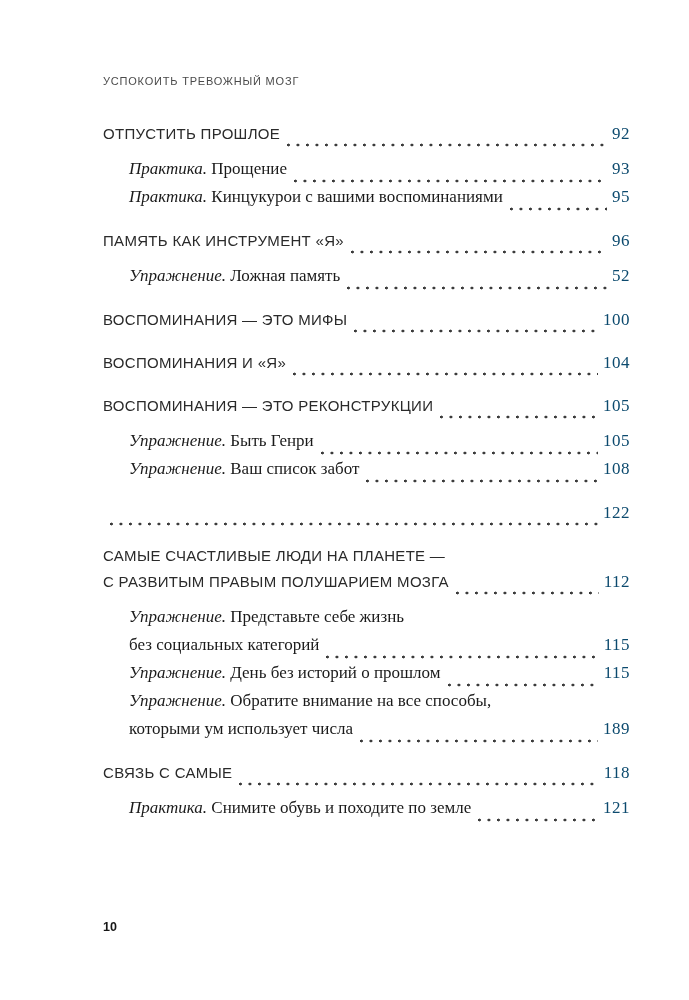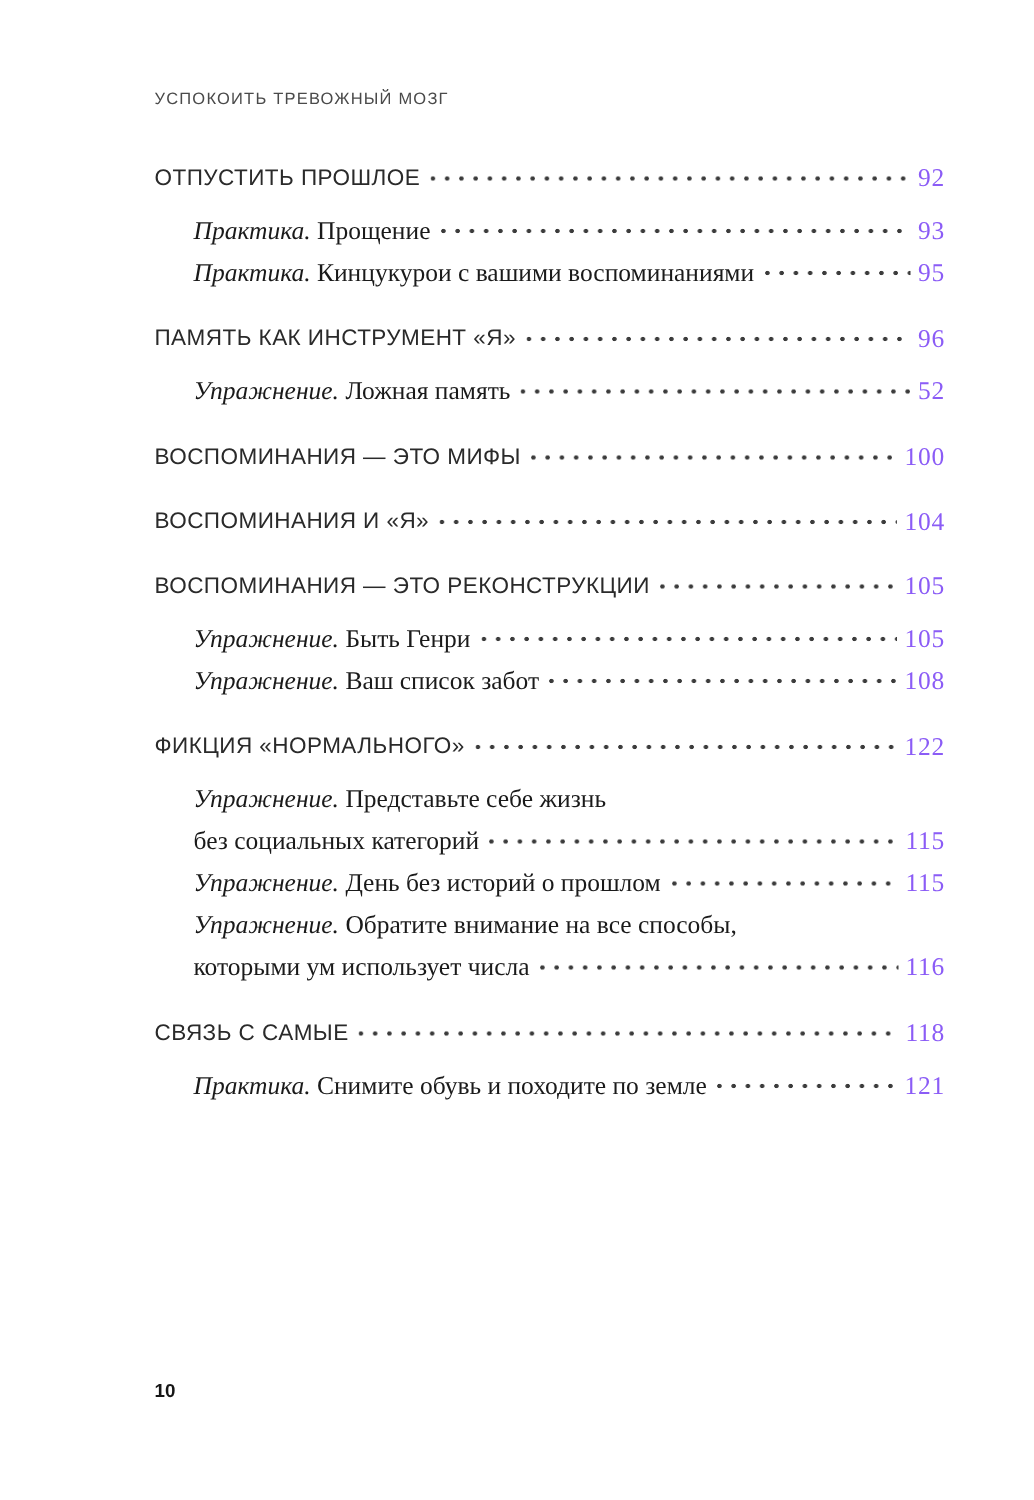--- a/index.html
+++ b/index.html
@@ -6,40 +6,40 @@
   body {
     width: 689px; height: 1000px;
     background: #ffffff;
     position: relative;
     overflow: hidden;
     font-family: "Liberation Serif", serif;
   }
   .page {
     position: absolute;
     inset: 0;
-    padding: 60px 59px 0 103px;
+    padding: 75px 59px 0 103px;
     box-sizing: border-box;
   }
   .running-header {
     font-family: "Liberation Sans", sans-serif;
     font-size: 11px;
     line-height: 13px;
     letter-spacing: 0.8px;
     color: #4a4a4a;
     font-weight: 400;
   }
   .toc-list { margin-top: 33px; }
   .entry { }
   .entry.chapter { margin-top: 17px; }
   .entry.sub { margin-top: 0; padding-left: 26px; }
   .entry.chapter + .entry.sub { margin-top: 8px; }
   .toc-list .entry:first-child { margin-top: 0; }
   .line {
     display: flex;
-    align-items: center;
+    align-items: flex-end;
   }
   .chapter .line {
     font-family: "Liberation Sans", sans-serif;
     font-size: 15px;
     line-height: 26px;
     letter-spacing: 0.3px;
     color: #2a2a2a;
     font-weight: 400;
   }
   .sub .line {
@@ -59,21 +59,21 @@
     height: 4px;
     margin: 0 5px 0 7px;
     background-image: radial-gradient(circle at 1.6px 2px, #3b3b3b 1.25px, transparent 1.7px);
     background-size: 9.5px 4px;
     background-repeat: repeat-x;
     background-position: left bottom;
   }
   .pagenum {
     font-family: "Liberation Serif", serif;
     font-size: 17px;
-    color: #8b5cf6;
+    color: #0c4a6e;
     white-space: nowrap;
     letter-spacing: 0.5px;
   }
   .footer-folio {
     position: absolute;
     left: 103px;
     top: 920px;
     font-family: "Liberation Sans", sans-serif;
     font-size: 12.5px;
     font-weight: 700;
@@ -152,25 +152,34 @@
       </div>
       <div class="entry sub">
         <div class="line">
           <span class="title"><em>Упражнение. </em>Ваш список забот</span>
           <span class="dots"></span>
           <span class="pagenum">108</span>
         </div>
       </div>
       <div class="entry chapter">
         <div class="line">
-          <span class="title">ФИКЦИЯ «НОРМАЛЬНОГО»</span>
           <span class="dots"></span>
           <span class="pagenum">122</span>
         </div>
       </div>
+      <div class="entry chapter">
+        <div class="line">
+          <span class="title">САМЫЕ СЧАСТЛИВЫЕ ЛЮДИ НА ПЛАНЕТЕ —</span>
+        </div>
+        <div class="line">
+          <span class="title">С РАЗВИТЫМ ПРАВЫМ ПОЛУШАРИЕМ МОЗГА</span>
+          <span class="dots"></span>
+          <span class="pagenum">112</span>
+        </div>
+      </div>
       <div class="entry sub">
         <div class="line">
           <span class="title"><em>Упражнение. </em>Представьте себе жизнь</span>
         </div>
         <div class="line">
           <span class="title">без социальных категорий</span>
           <span class="dots"></span>
           <span class="pagenum">115</span>
         </div>
       </div>
@@ -181,21 +190,21 @@
           <span class="pagenum">115</span>
         </div>
       </div>
       <div class="entry sub">
         <div class="line">
           <span class="title"><em>Упражнение. </em>Обратите внимание на все способы,</span>
         </div>
         <div class="line">
           <span class="title">которыми ум использует числа</span>
           <span class="dots"></span>
-          <span class="pagenum">116</span>
+          <span class="pagenum">189</span>
         </div>
       </div>
       <div class="entry chapter">
         <div class="line">
           <span class="title">СВЯЗЬ С САМЫЕ</span>
           <span class="dots"></span>
           <span class="pagenum">118</span>
         </div>
       </div>
       <div class="entry sub">

